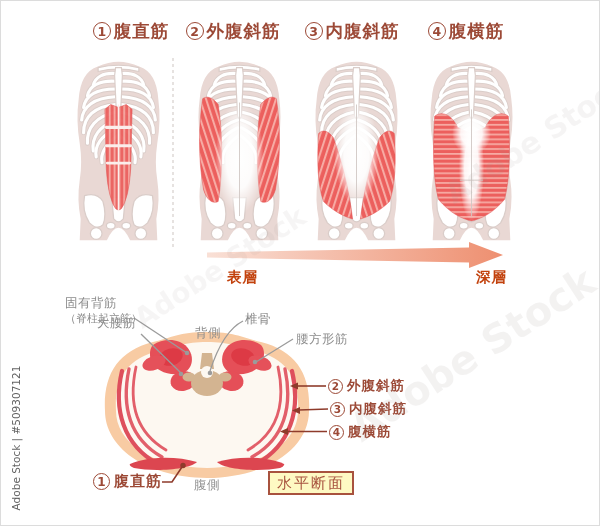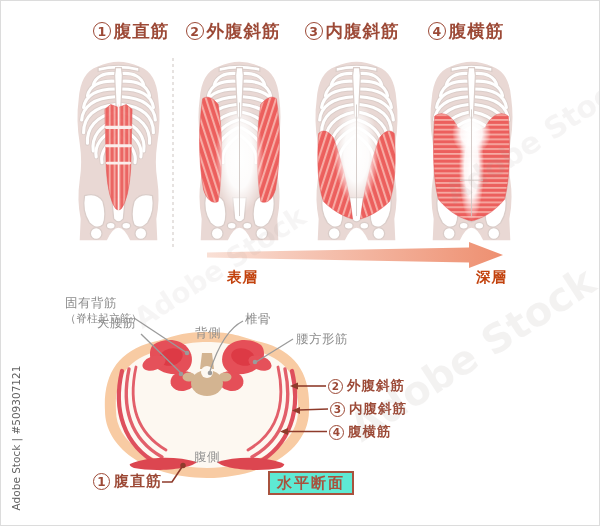--- a/index.html
+++ b/index.html
@@ -32,23 +32,23 @@
   .clabel .circ2{
     display:inline-flex;align-items:center;justify-content:center;
     width:15px;height:15px;border:1.5px solid currentColor;border-radius:50%;
     font-size:10.5px;margin-right:4px;box-sizing:border-box;letter-spacing:0;
   }
   .clabel.big{font-size:15px;}
   .clabel.big .circ2{width:17px;height:17px;font-size:12px;}
   
   .secbox{
     position:absolute;left:267px;top:470px;width:86px;height:24px;
-    border:2px solid #a8523e;color:#a8523e;font-size:15px;font-weight:bold;
+    border:2px solid #a8523e;color:#a8523e;font-size:15px;font-weight:normal;
     display:flex;align-items:center;justify-content:center;letter-spacing:2px;box-sizing:border-box;
-    background:#5eead4;
+    background:#fef9c3;
   }
   
   .wm-side{
     position:absolute;left:-69px;top:430px;width:170px;height:14px;
     transform:rotate(-90deg);color:#3a3a3a;opacity:.8;font-size:10.5px;text-align:center;
     white-space:nowrap;pointer-events:none;
   }
   .wm-diag{
     position:absolute;color:#9a8f8c;font-weight:bold;transform:rotate(-33deg);
     pointer-events:none;white-space:nowrap;
@@ -271,21 +271,21 @@
   <span class="depth" style="left:475px">深層</span>
 
   <div class="glabel" style="left:64px;top:294px;text-align:left;width:76px">
     <span>固有背筋</span>
     <span class="sub">（脊柱起立筋）</span>
   </div>
   <span class="glabel" style="left:96px;top:314px">大腰筋</span>
   <span class="glabel" style="left:194px;top:324px">背側</span>
   <span class="glabel" style="left:244px;top:310px">椎骨</span>
   <span class="glabel" style="left:295px;top:330px">腰方形筋</span>
-  <span class="glabel" style="left:193px;top:448px">腹側</span>
+  <span class="glabel" style="left:193px;top:476px">腹側</span>
 
   <div class="clabel" style="left:327px;top:376px">
     <span class="circ2">2</span>
     <span>外腹斜筋</span>
   </div>
   <div class="clabel" style="left:329px;top:399px">
     <span class="circ2">3</span>
     <span>内腹斜筋</span>
   </div>
   <div class="clabel" style="left:328px;top:422px">

